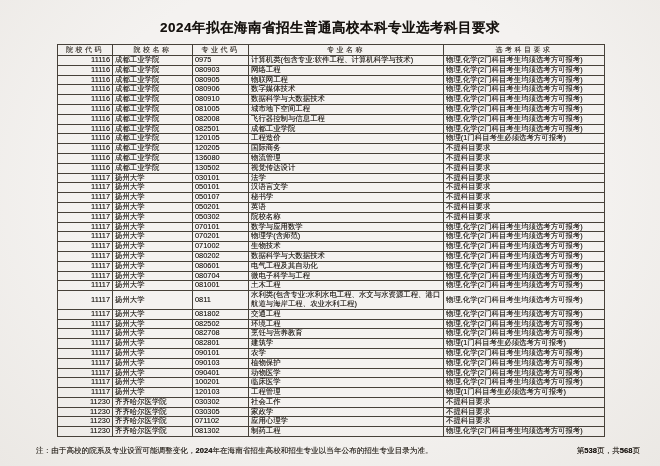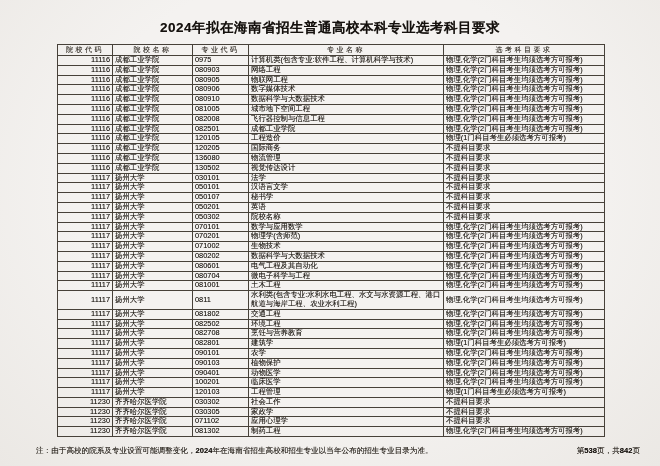--- a/index.html
+++ b/index.html
@@ -349,16 +349,16 @@
           <td>物理,化学(2门科目考生均须选考方可报考)</td>
         </tr>
       </tbody>
   </table>
 
   <div class="footer">
     <div class="footnote">
       <span>注：由于高校的院系及专业设置可能调整变化，</span><b>2024</b><span>年在海南省招生高校和招生专业以当年公布的招生专业目录为准。</span>
     </div>
     <div class="pageinfo">
-      <span>第</span><b>538</b><span>页，共</span><b>842</b><span>页</span>
+      <span>第</span><b>538</b><span>页，共</span><b>568</b><span>页</span>
     </div>
   </div>
 </div>
 
 </body></html>

